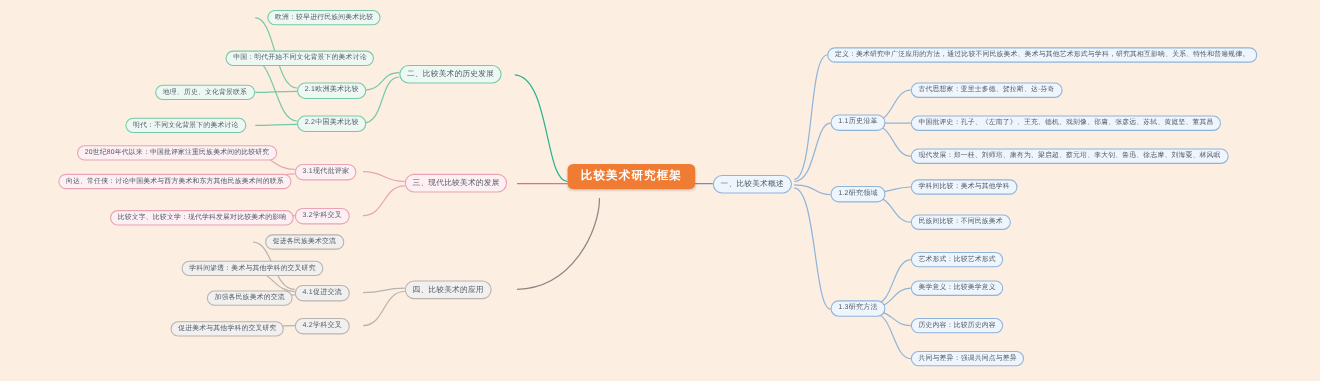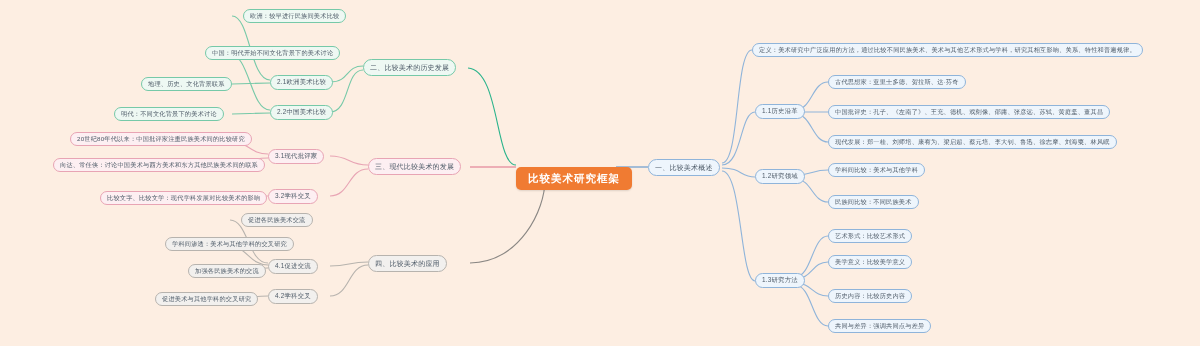--- a/index.html
+++ b/index.html
@@ -105,21 +105,21 @@
       <path d="M368 265 C 348 265, 350 296, 330 296" stroke="#b7b3ae"></path>
 
       <path d="M268 263 C 248 263, 248 220, 230 220" stroke="#b7b3ae"></path>
       <path d="M268 265 C 248 265, 248 244, 222 244" stroke="#b7b3ae"></path>
       <path d="M268 268 C 248 268, 248 271, 232 271" stroke="#b7b3ae"></path>
 
       <path d="M268 296 C 248 296, 248 299, 222 299" stroke="#b7b3ae"></path>
     </g>
   </svg>
 
-  <div class="node root" style="left:516px;top:167px;">比较美术研究框架</div>
+  <div class="node root" style="left:516px;top:149px;">比较美术研究框架</div>
 
   <div class="node b1 lvl1" style="left:648px;top:159px;">一、比较美术概述</div>
 
   <div class="node b1 lvl3" style="left:752px;top:43px;">定义：美术研究中广泛应用的方法，通过比较不同民族美术、美术与其他艺术形式与学科，研究其相互影响、关系、特性和普遍规律。</div>
 
   <div class="node b1 lvl2" style="left:755px;top:104px;">1.1历史沿革</div>
   <div class="node b1 lvl3" style="left:828px;top:75px;">古代思想家：亚里士多德、贺拉斯、达·芬奇</div>
   <div class="node b1 lvl3" style="left:828px;top:105px;">中国批评史：孔子、《左南了》、王充、德机、戏刻像、邵庸、张彦远、苏轼、黄庭坚、董其昌</div>
   <div class="node b1 lvl3" style="left:828px;top:135px;">现代发展：郑一桂、刘师培、康有为、梁启超、蔡元培、李大钊、鲁迅、徐志摩、刘海粟、林风眠</div>
 

